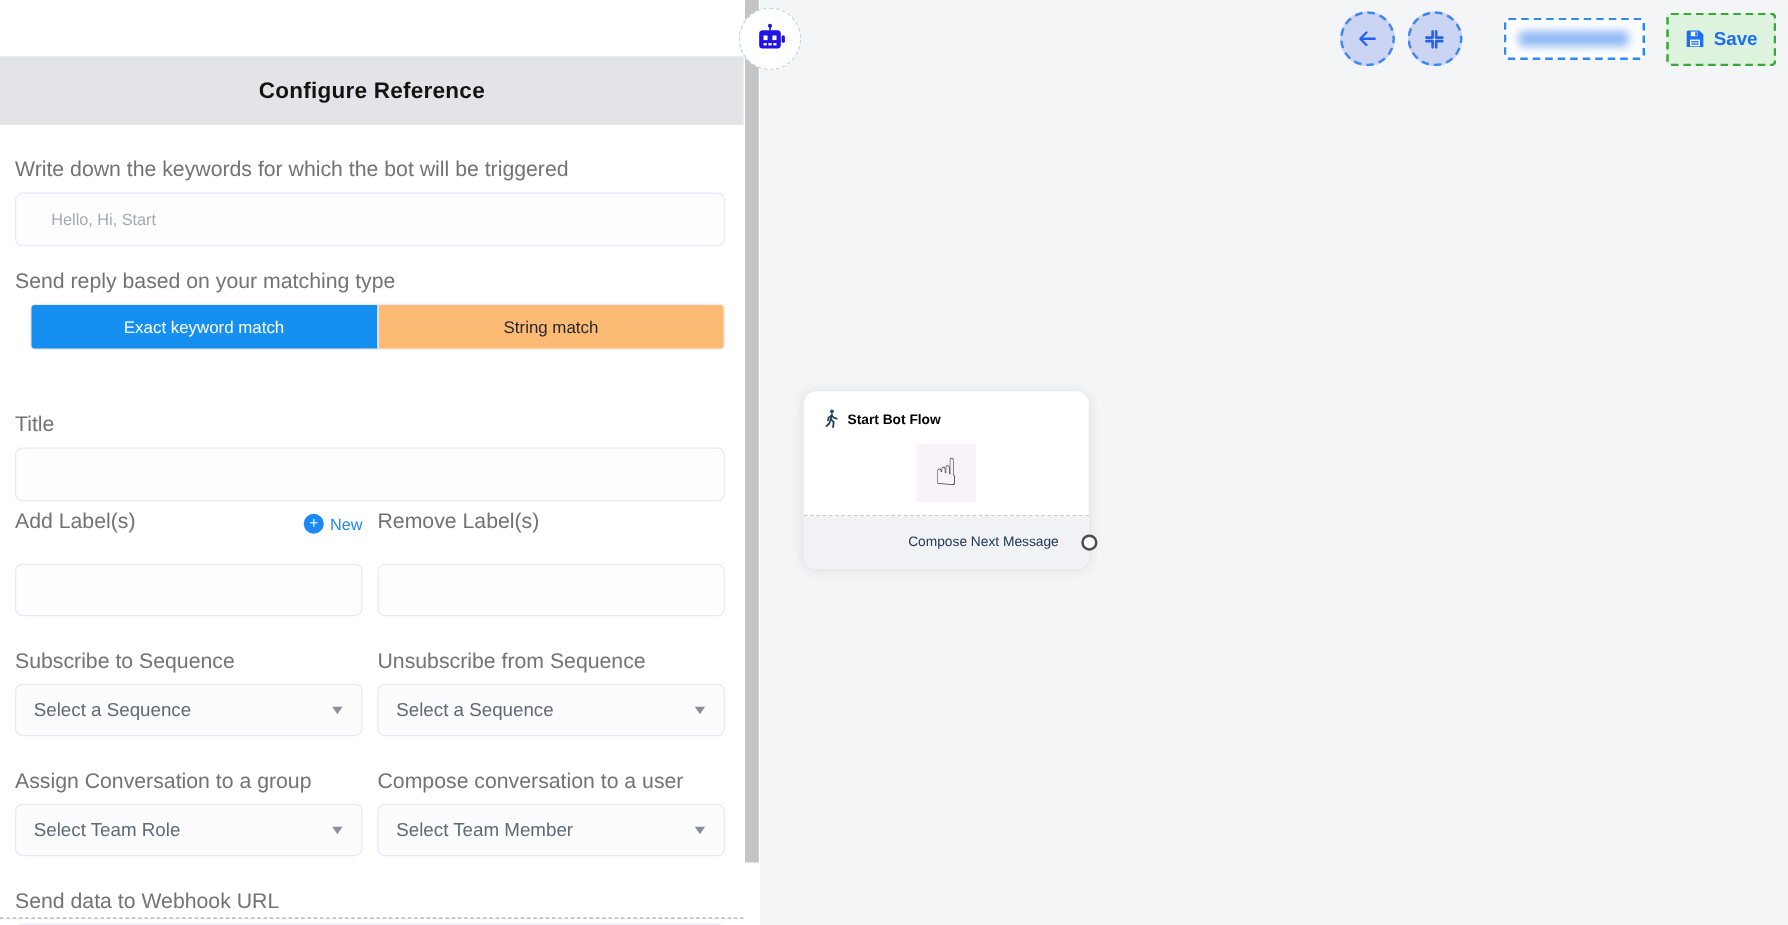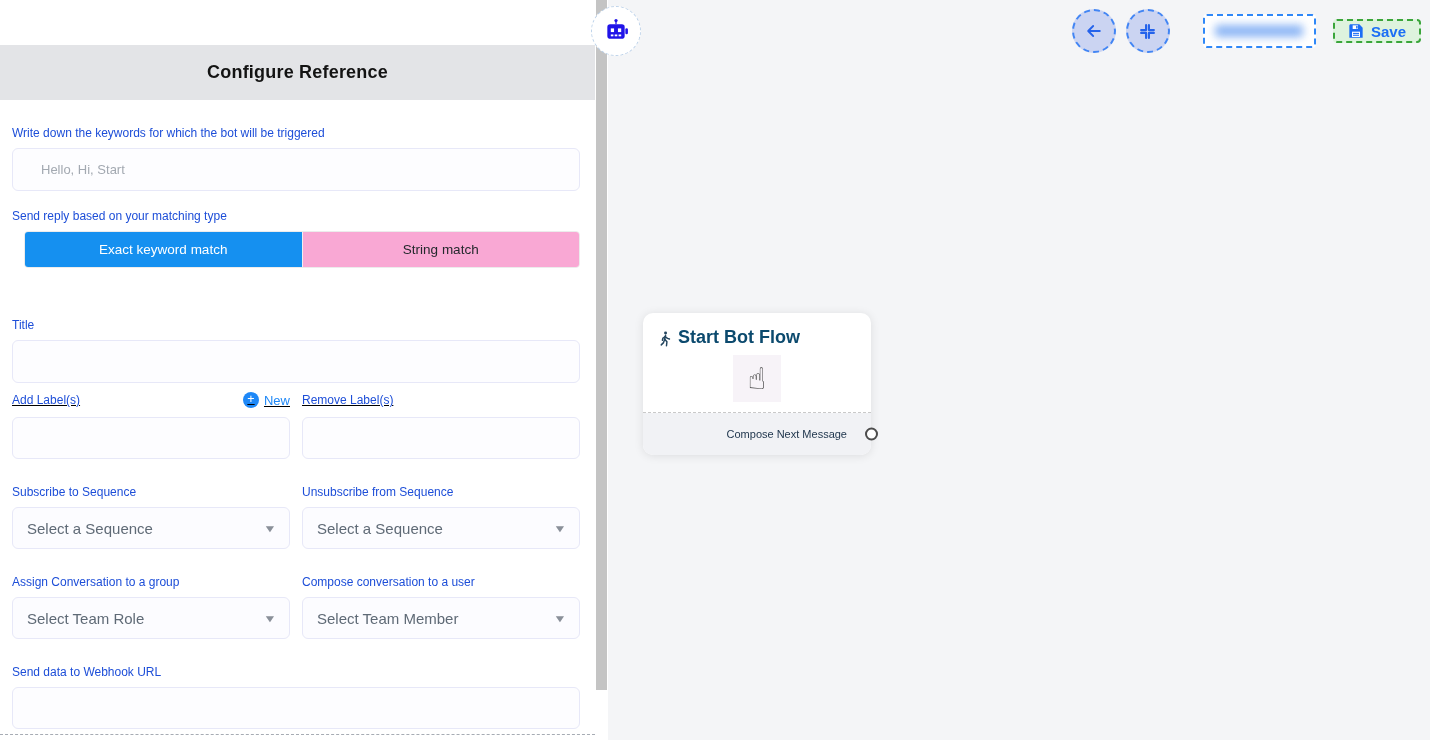--- a/index.html
+++ b/index.html
@@ -7,37 +7,37 @@
   body { font-family:"Liberation Sans","DejaVu Sans",sans-serif; }
 
   .app { position:relative; width:1430px; height:740px; background:#f4f5f7; overflow:hidden; }
 
   
   .left-panel { position:absolute; left:0; top:0; width:595px; height:740px; background:#ffffff; z-index:2; }
   .panel-header { height:55px; background:#e3e4e7; display:flex; align-items:center; justify-content:center;margin-top:45px; }
   .panel-title { font-size:18px; font-weight:700; color:#131313; letter-spacing:.2px; }
   .panel-body { padding:26px 15px 0 12px; }
 
-  .field-label { font-size:12px; color:#1d4ed8; margin-bottom:8px; display:block; }
+  .field-label { font-size:17px; color:#737373; margin-bottom:8px; display:block; }
   .text-input { width:100%; height:43px; border:1px solid #e7e8f8; border-radius:6px; background:#fdfdff;
                 font-size:13px; color:#333; padding:0 28px; outline:none;
                 font-family:"Liberation Sans","DejaVu Sans",sans-serif; }
   .text-input::placeholder { color:#a3a9b1; }
 
   .section { margin-bottom:18px; }
   .section-tabs { margin-bottom:50px; }
 
   .tabs { display:flex; height:37px; border-radius:4px; overflow:hidden; border:1px solid #ececec; background:#fdfdfd;margin-left:12px; }
   .tab { flex:1; display:flex; align-items:center; justify-content:center; font-size:13.5px; cursor:pointer; }
   .tab.active { background:#1590f0; color:#fff; }
-  .tab.inactive { background:#f9a8d4; color:#24292d; border-left:1px solid #efefef; }
+  .tab.inactive { background:#fdba74; color:#24292d; border-left:1px solid #efefef; }
 
   .two-col { display:flex; gap:12px; margin-bottom:26px; }
   .col { flex:1; min-width:0; }
-  .col-head { display:flex; justify-content:space-between; align-items:center; margin-bottom:8px; height:18px;text-decoration:underline; }
+  .col-head { display:flex; justify-content:space-between; align-items:flex-end; margin-bottom:24px; height:18px; }
   .col-head .field-label { margin-bottom:0; }
   .new-link { display:flex; align-items:center; gap:5px; color:#1e88f7; font-size:13px; cursor:pointer; }
   .plus-circle { width:16px; height:16px; border-radius:50%; background:#1e88f7; color:#fff; font-size:12.5px;
                  line-height:1; display:flex; align-items:center; justify-content:center; padding-bottom:1px; }
   .small-input { height:42px; }
 
   .select { height:42px; border:1px solid #e7e8f8; border-radius:6px; background:#fcfcff;
             display:flex; align-items:center; justify-content:space-between; padding:0 14px; cursor:pointer; }
   .select-value { font-size:15px; color:#5f6a76; }
   .caret { color:#8a9099; font-size:10px; transform:scaleX(1.4); }
@@ -54,28 +54,28 @@
   .bot-avatar { position:absolute; left:591px; top:6px; width:50px; height:50px; border-radius:50%;
                 background:#fff; border:1px dashed #bcd2ea; display:flex; align-items:center; justify-content:center; z-index:4; }
 
   .topbar { position:absolute; top:9px; right:9px; display:flex; align-items:center; z-index:4; }
   .circle-btn { width:44px; height:44px; border-radius:50%; background:#cbd4f2; border:2px dashed #4285f4;
                 display:flex; align-items:center; justify-content:center; cursor:pointer; }
   .circle-btn + .circle-btn { margin-left:10px; }
   .ghost-btn { width:113px; height:34px; margin-left:33px; background:#fff; border:2px dashed #2f88f8; border-radius:4px;
                display:flex; align-items:center; justify-content:center; cursor:pointer; }
   .blur-blob { width:88px; height:12px; background:#6fa3f2; border-radius:3px; filter:blur(4px); opacity:.8; }
-  .save-btn { height:24px; margin-left:17px; padding:0 13px; background:#def3de; border:2px dashed #3aa53a; border-radius:4px;
+  .save-btn { height:43px; margin-left:17px; padding:0 13px; background:#def3de; border:2px dashed #3aa53a; border-radius:4px;
               display:flex; align-items:center; gap:7px; color:#1b6ef5; font-size:15px; font-weight:600; cursor:pointer; }
 
   
   .node { position:absolute; left:643px; top:313px; width:228px; border-radius:10px; background:#fff;
           box-shadow:0 1px 10px rgba(0,0,0,.10); z-index:3; }
   .node-body { height:100px; border-bottom:1px dashed #c9c9c9; padding:14px 0 0 15px; position:relative; }
-  .node-title { display:flex; align-items:flex-end; gap:6px; color:#0c4a6e; font-size:18px; font-weight:600; }
+  .node-title { display:flex; align-items:center; gap:6px; color:#000000; font-size:11px; font-weight:600; }
   .cursor-wrap { position:absolute; left:90px; top:42px; width:48px; height:47px; background:#f7f3f8;
                  display:flex; align-items:center; justify-content:center; }
   .cursor-glyph { font-size:30px; color:#3f3f3f; font-family:"DejaVu Sans",sans-serif; }
   .node-footer { height:42px; background:#f1f2f5; border-radius:0 0 10px 10px; position:relative; }
   .footer-label { position:absolute; right:24px; top:50%; transform:translateY(-50%); font-size:11px; color:#22384f; }
   .handle { position:absolute; right:-7px; top:50%; transform:translateY(-50%); width:13px; height:13px;
             border:2px solid #4c4c4c; border-radius:50%; background:#fff; cursor:pointer; }
 
   svg { display:block; }
 </style>

